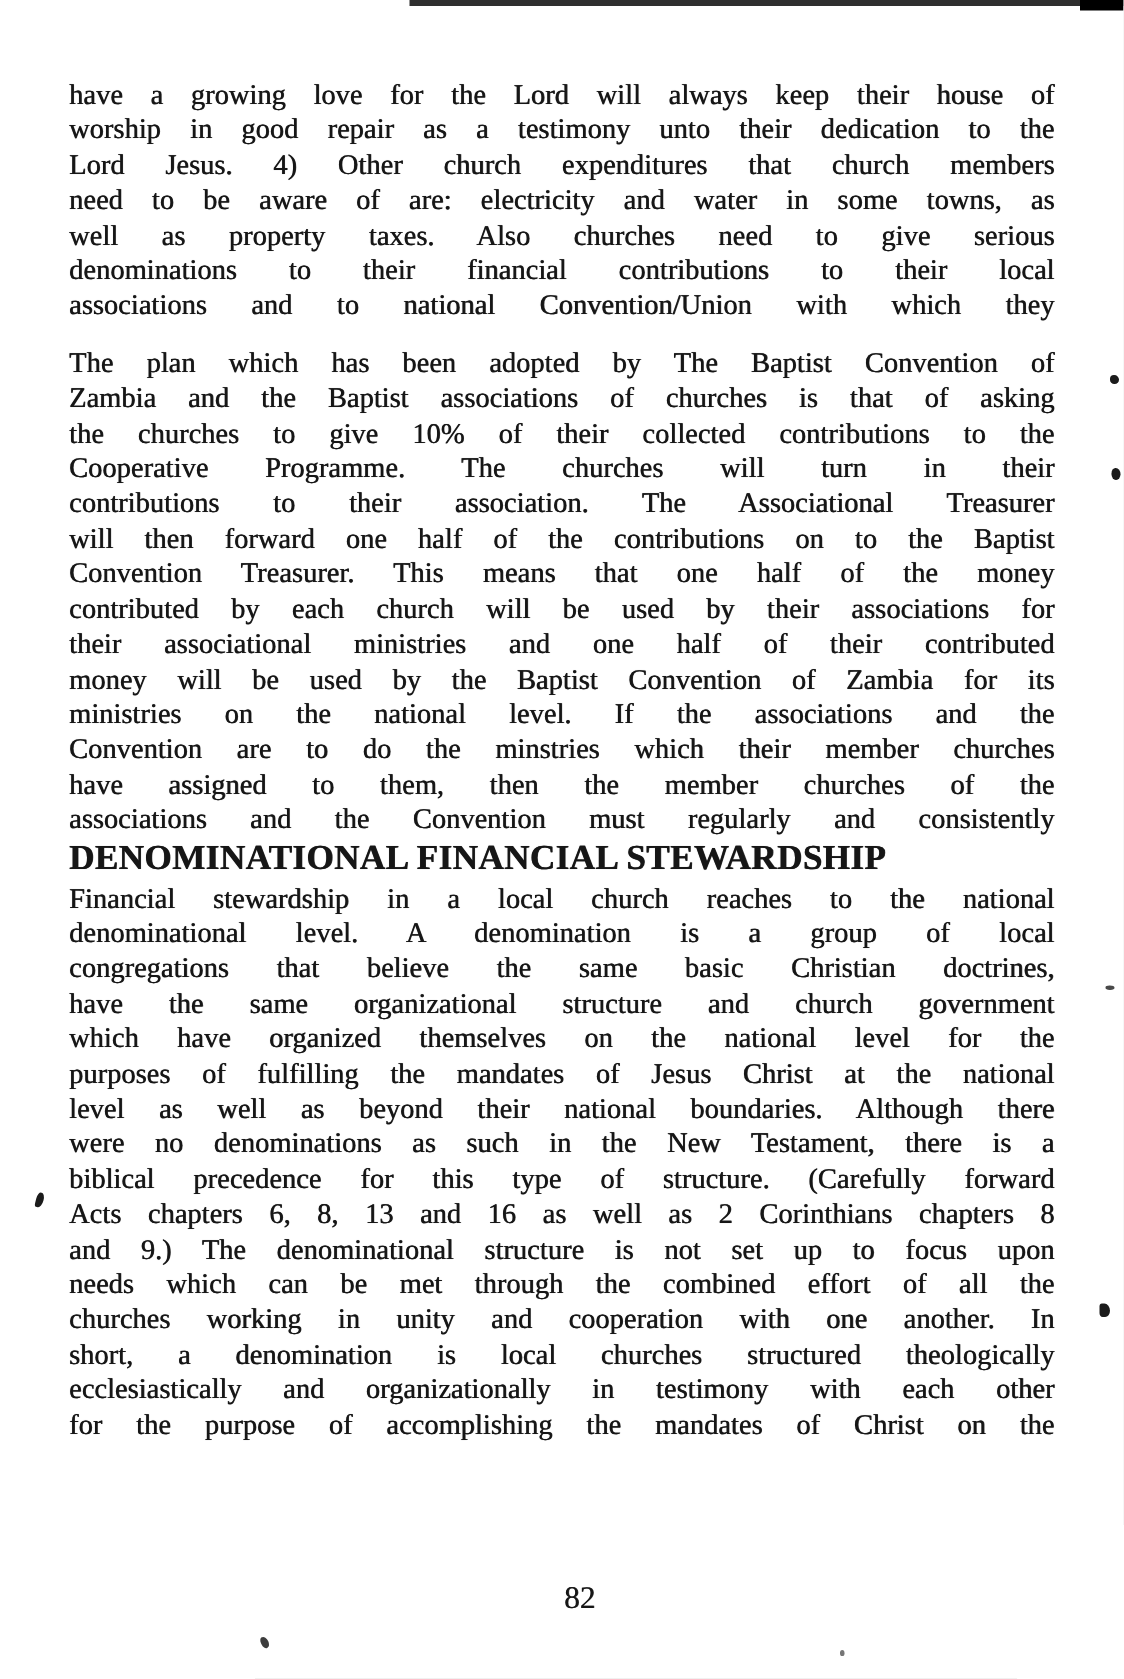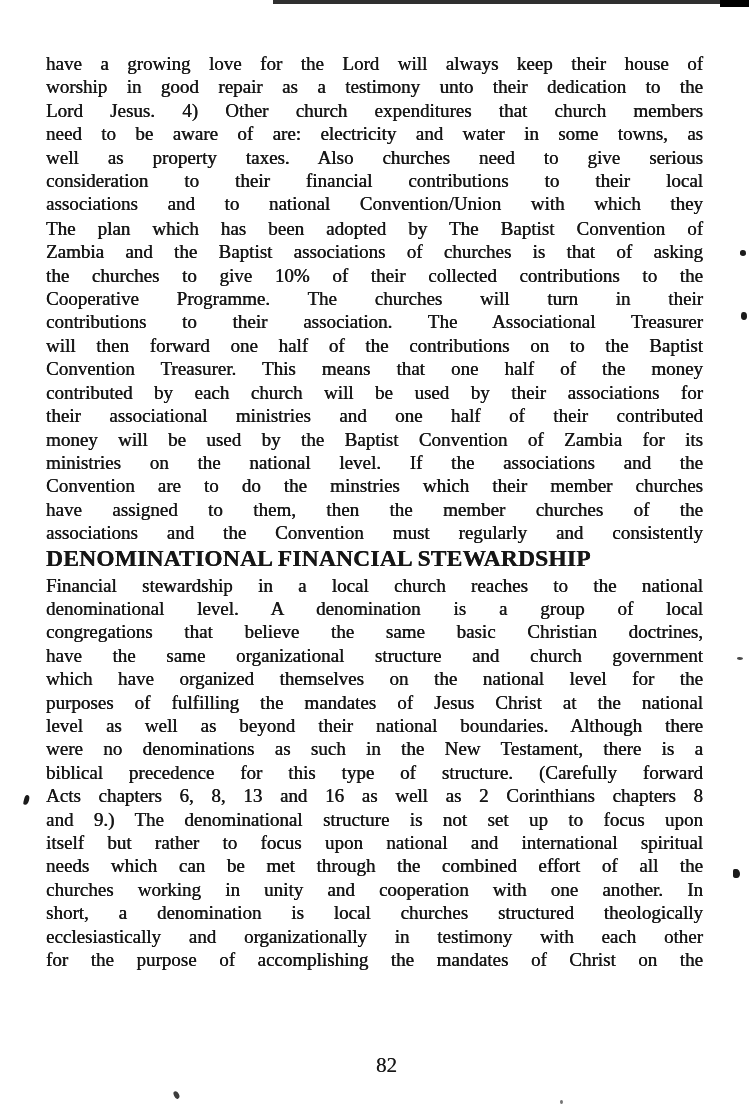--- a/index.html
+++ b/index.html
@@ -22,21 +22,21 @@
     font-size: 19px;
     line-height: 23.4px;
     text-shadow: 0.35px 0 0 rgba(0,0,0,0.75), 0 0 0.5px rgba(0,0,0,0.45);
   }
   .para { margin: 0; }
   .line {
     text-align: justify;
     text-align-last: justify;
   }
   .line.no-stretch { text-align-last: left; }
-  .block-1 { margin-top: 1px; }
+  .block-1 { margin-top: 15px; }
   .block-2 { margin-top: 1px; }
   .block-3 { margin-top: 2px; }
   .heading {
     margin: 0;
     font-size: 23.5px;
     line-height: 27px;
     font-weight: bold;
     letter-spacing: 0.2px;
     white-space: nowrap;
   }
@@ -92,21 +92,21 @@
   <span class="speck s-b1"></span>
   <span class="speck s-b2"></span>
 
   <div class="text-block">
       <div class="para block-0">
         <div class="line">have a growing love for the Lord will always keep their house of</div>
         <div class="line">worship in good repair as a testimony unto their dedication to the</div>
         <div class="line">Lord Jesus. 4) Other church expenditures that church members</div>
         <div class="line">need to be aware of are: electricity and water in some towns, as</div>
         <div class="line">well as property taxes. Also churches need to give serious</div>
-        <div class="line">consideration to their financial contributions to their local</div>
+        <div class="line">denominations to their financial contributions to their local</div>
         <div class="line">associations and to national Convention/Union with which they</div>
       </div>
       <div class="para block-1">
         <div class="line">The plan which has been adopted by The Baptist Convention of</div>
         <div class="line">Zambia and the Baptist associations of churches is that of asking</div>
         <div class="line">the churches to give 10% of their collected contributions to the</div>
         <div class="line">Cooperative Programme. The churches will turn in their</div>
         <div class="line">contributions to their association. The Associational Treasurer</div>
         <div class="line">will then forward one half of the contributions on to the Baptist</div>
         <div class="line">Convention Treasurer. This means that one half of the money</div>
@@ -124,21 +124,20 @@
         <div class="line">denominational level. A denomination is a group of local</div>
         <div class="line">congregations that believe the same basic Christian doctrines,</div>
         <div class="line">have the same organizational structure and church government</div>
         <div class="line">which have organized themselves on the national level for the</div>
         <div class="line">purposes of fulfilling the mandates of Jesus Christ at the national</div>
         <div class="line">level as well as beyond their national boundaries. Although there</div>
         <div class="line">were no denominations as such in the New Testament, there is a</div>
         <div class="line">biblical precedence for this type of structure. (Carefully forward</div>
         <div class="line">Acts chapters 6, 8, 13 and 16 as well as 2 Corinthians chapters 8</div>
         <div class="line">and 9.) The denominational structure is not set up to focus upon</div>
-        <div class="line">itself but rather to focus upon national and international spiritual</div>
         <div class="line">needs which can be met through the combined effort of all the</div>
         <div class="line">churches working in unity and cooperation with one another. In</div>
         <div class="line">short, a denomination is local churches structured theologically</div>
         <div class="line">ecclesiastically and organizationally in testimony with each other</div>
         <div class="line">for the purpose of accomplishing the mandates of Christ on the</div>
       </div>
     </div>
 
   <div class="page-number">82</div>
 </div>

